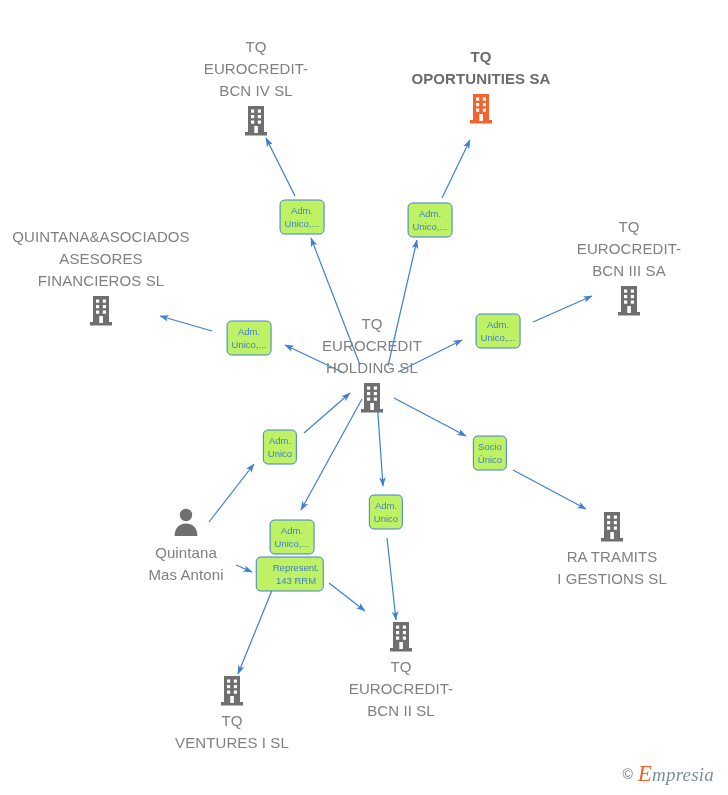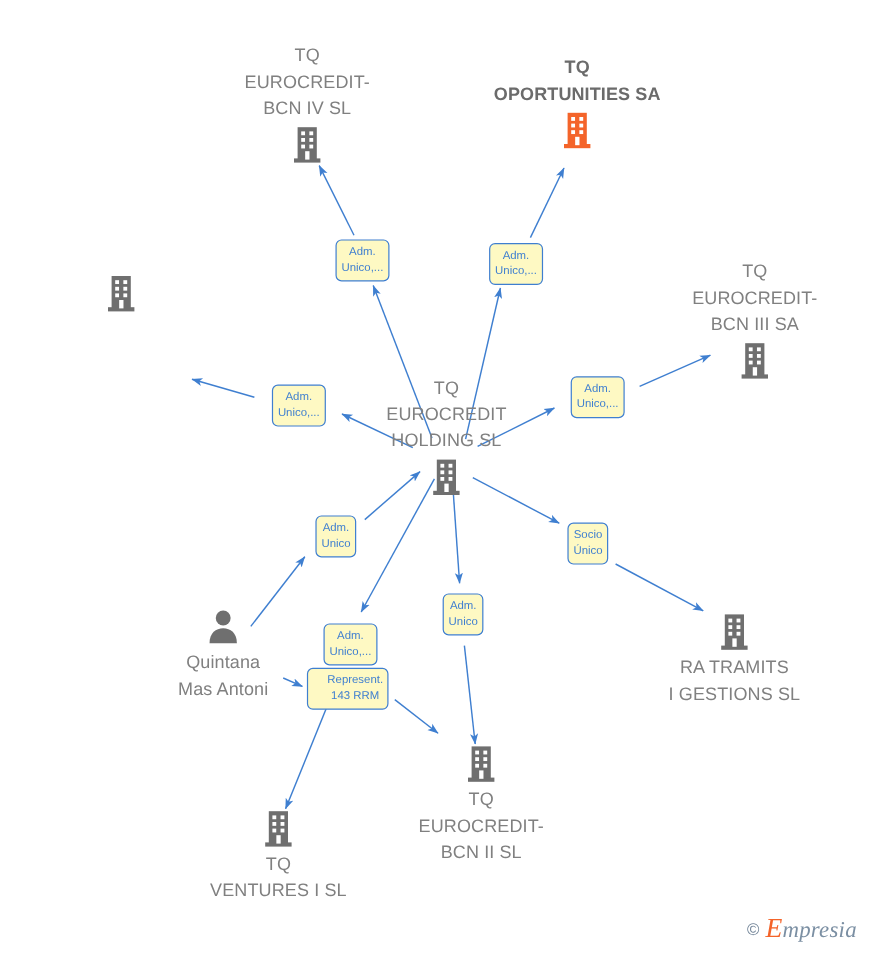--- a/index.html
+++ b/index.html
@@ -40,21 +40,21 @@
     display:block;
     margin:2px auto 0 auto;
     width:30px;
     height:34px;
   }
   .node.below .icon{ margin-bottom:2px; }
   .edge-label{
     position:absolute;
     box-sizing:border-box;
     border:1px solid #3f7fd0;
-    background:#fef9c3;
+    background:#bef264;
     border-radius:5px;
     color:#3f7fd0;
     font-size:9.5px;
     line-height:13px;
     text-align:center;
     padding:3px 4px 4px 4px;
     white-space:pre-line;
     transform:translate(-50%,-50%);
   }
   .watermark{
@@ -154,20 +154,23 @@
         <rect x="10" y="11" width="3.2" height="3.2"></rect>
         <rect x="16.8" y="11" width="3.2" height="3.2"></rect>
         <rect x="10" y="16.5" width="3.2" height="3.2"></rect>
         <rect x="16.8" y="16.5" width="3.2" height="3.2"></rect>
         <rect x="13.3" y="22" width="3.6" height="7"></rect>
       </g>
     </svg>
   </div>
 
   <div class="node" style="left:101px; top:226px; width:190px;">
+    <div class="node-label">QUINTANA&amp;ASOCIADOS
+ASESORES
+FINANCIEROS SL</div>
     <svg class="icon" viewBox="0 0 30 34">
       <rect x="7" y="2" width="16" height="27" fill="#6f6f6f"></rect>
       <rect x="4" y="28" width="22" height="3.5" fill="#6f6f6f"></rect>
       <g fill="#ffffff">
         <rect x="10" y="5.5" width="3.2" height="3.2"></rect>
         <rect x="16.8" y="5.5" width="3.2" height="3.2"></rect>
         <rect x="10" y="11" width="3.2" height="3.2"></rect>
         <rect x="16.8" y="11" width="3.2" height="3.2"></rect>
         <rect x="10" y="16.5" width="3.2" height="3.2"></rect>
         <rect x="16.8" y="16.5" width="3.2" height="3.2"></rect>

